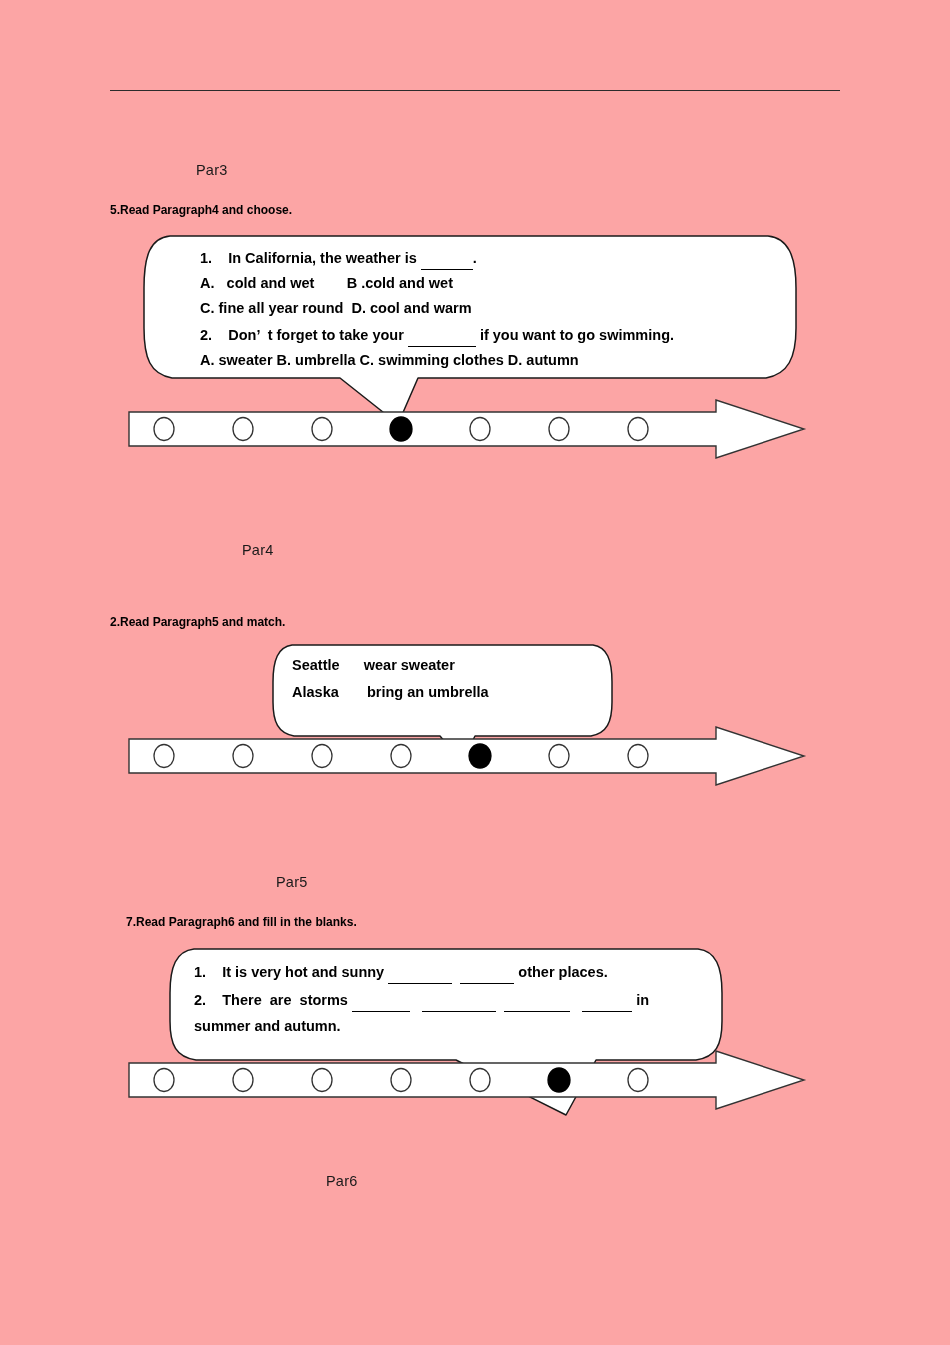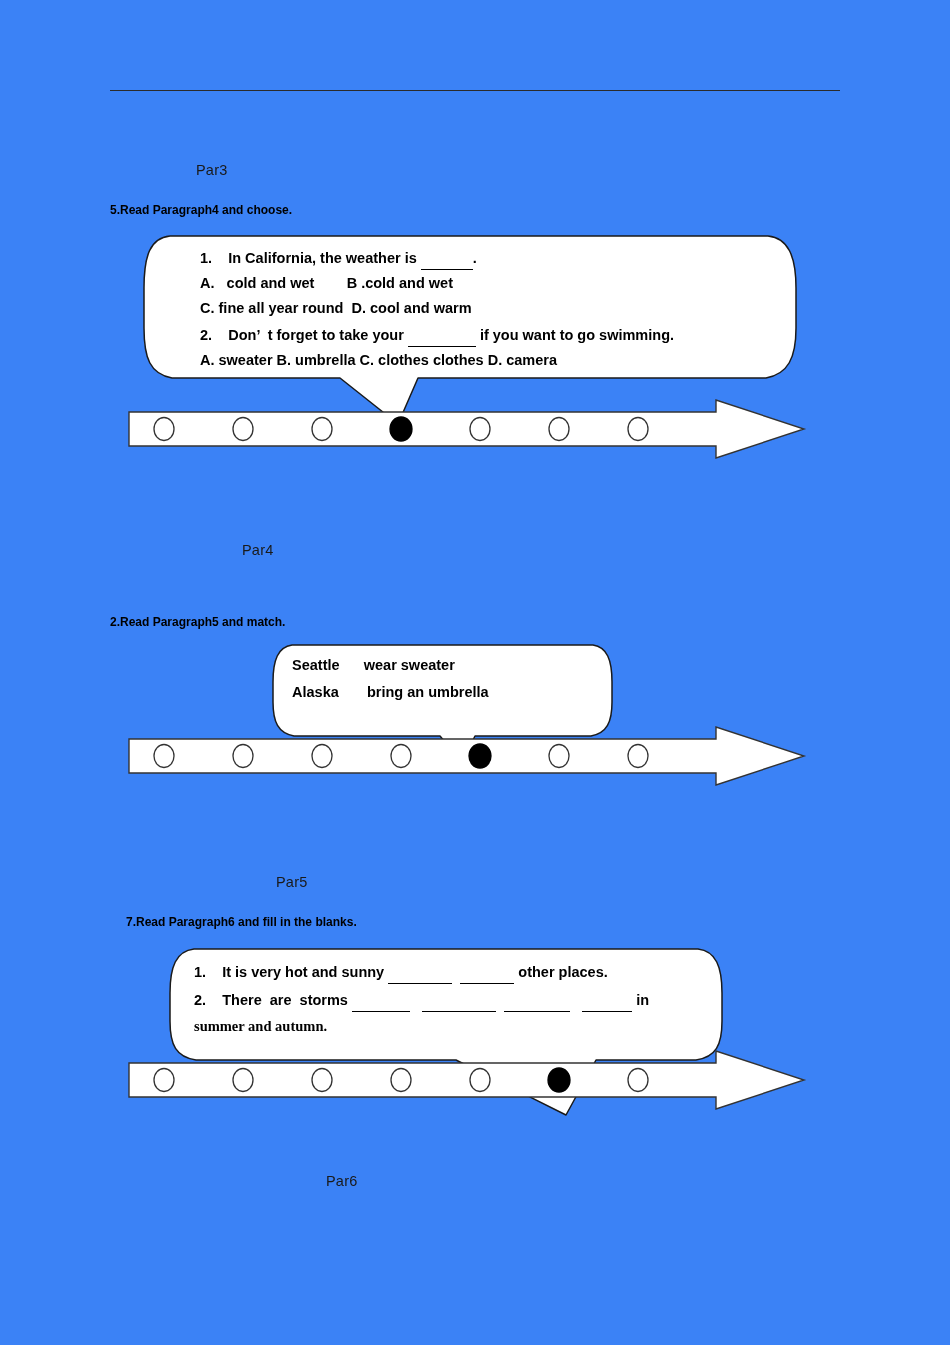--- a/index.html
+++ b/index.html
@@ -9,21 +9,21 @@
     background: #ffffff;
   }
   body {
     font-family: "Liberation Sans", sans-serif;
     color: #000000;
   }
   #page {
     position: relative;
     width: 950px;
     height: 1345px;
-    background: #3b82f6;
+    background: #fca5a5;
     overflow: hidden;
   }
 
   
   .top-rule {
     position: absolute;
     left: 110px;
     top: 90px;
     width: 730px;
     height: 0;
@@ -111,21 +111,21 @@
                C 648 146, 656 130, 656 100
                L 656 60
                C 656 28, 648 10, 628 8
                Z" fill="#ffffff" stroke="#1a1a1a" stroke-width="1.5" stroke-linejoin="round"></path>
     </svg>
     <div class="callout-text" id="ct-q5" style="left:60px; top:16px; width:590px; font-size:14.5px; line-height:25px;">
         <div class="ct-line"><span style="white-space: pre;">1.    In California, the weather is </span><span class="blank" style="width: 52px;">&nbsp;</span><span style="white-space: pre;">.</span></div>
         <div class="ct-line"><span style="white-space: pre;">A.   cold and wet        B .cold and wet</span></div>
         <div class="ct-line"><span style="white-space: pre;">C. fine all year round  D. cool and warm</span></div>
         <div class="ct-line"><span style="white-space: pre;">2.    Don’  t forget to take your </span><span class="blank" style="width: 68px;">&nbsp;</span><span style="white-space: pre;"> if you want to go swimming.</span></div>
-        <div class="ct-line"><span style="white-space: pre;">A. sweater B. umbrella C. clothes clothes D. camera</span></div>
+        <div class="ct-line"><span style="white-space: pre;">A. sweater B. umbrella C. swimming clothes D. autumn</span></div>
       </div>
   </div>
 
   <div class="timeline" style="left:128px; top:404px;">
     <svg width="680" height="58" viewBox="0 0 680 58" id="tl-q5">
         <path d="M 1 8 L 588 8 L 588 -4 L 676 25 L 588 54 L 588 42 L 1 42 Z" fill="#ffffff" stroke="#333333" stroke-width="1.4" stroke-linejoin="miter"></path>
         <ellipse cx="36" cy="25" rx="10" ry="11.5" fill="#ffffff" stroke="#333333" stroke-width="1.3"></ellipse>
         <ellipse cx="115" cy="25" rx="10" ry="11.5" fill="#ffffff" stroke="#333333" stroke-width="1.3"></ellipse>
         <ellipse cx="194" cy="25" rx="10" ry="11.5" fill="#ffffff" stroke="#333333" stroke-width="1.3"></ellipse>
         <ellipse cx="273" cy="25" rx="11" ry="12" fill="#000000" stroke="#000000" stroke-width="1.3"></ellipse>
@@ -188,21 +188,21 @@
                L 430 117
                L 530 117
                C 550 114, 556 102, 556 78
                L 556 50
                C 556 24, 550 8, 532 6
                Z" fill="#ffffff" stroke="#1a1a1a" stroke-width="1.5" stroke-linejoin="round"></path>
     </svg>
     <div class="callout-text" id="ct-q7" style="left:28px; top:14px; width:510px; font-size:14.5px; line-height:26px;">
         <div class="ct-line"><span style="white-space: pre;">1.    It is very hot and sunny </span><span class="blank" style="width: 64px;">&nbsp;</span><span style="white-space: pre;">  </span><span class="blank" style="width: 54px;">&nbsp;</span><span style="white-space: pre; text-align: right;"> other places.</span></div>
         <div class="ct-line"><span style="white-space: pre;">2.    There  are  storms </span><span class="blank" style="width: 58px;">&nbsp;</span><span style="white-space: pre;">   </span><span class="blank" style="width: 74px;">&nbsp;</span><span style="white-space: pre;">  </span><span class="blank" style="width: 66px;">&nbsp;</span><span style="white-space: pre;">   </span><span class="blank" style="width: 50px;">&nbsp;</span><span style="white-space: pre;"> in</span></div>
-        <div class="ct-line"><span style="white-space: pre; font-family: Liberation Serif, serif;">summer and autumn.</span></div>
+        <div class="ct-line"><span style="white-space: pre;">summer and autumn.</span></div>
       </div>
   </div>
 
   <div class="timeline" style="left:128px; top:1055px;">
     <svg width="680" height="58" viewBox="0 0 680 58" id="tl-q7">
         <path d="M 1 8 L 588 8 L 588 -4 L 676 25 L 588 54 L 588 42 L 1 42 Z" fill="#ffffff" stroke="#333333" stroke-width="1.4" stroke-linejoin="miter"></path>
         <ellipse cx="36" cy="25" rx="10" ry="11.5" fill="#ffffff" stroke="#333333" stroke-width="1.3"></ellipse>
         <ellipse cx="115" cy="25" rx="10" ry="11.5" fill="#ffffff" stroke="#333333" stroke-width="1.3"></ellipse>
         <ellipse cx="194" cy="25" rx="10" ry="11.5" fill="#ffffff" stroke="#333333" stroke-width="1.3"></ellipse>
         <ellipse cx="273" cy="25" rx="10" ry="11.5" fill="#ffffff" stroke="#333333" stroke-width="1.3"></ellipse>

